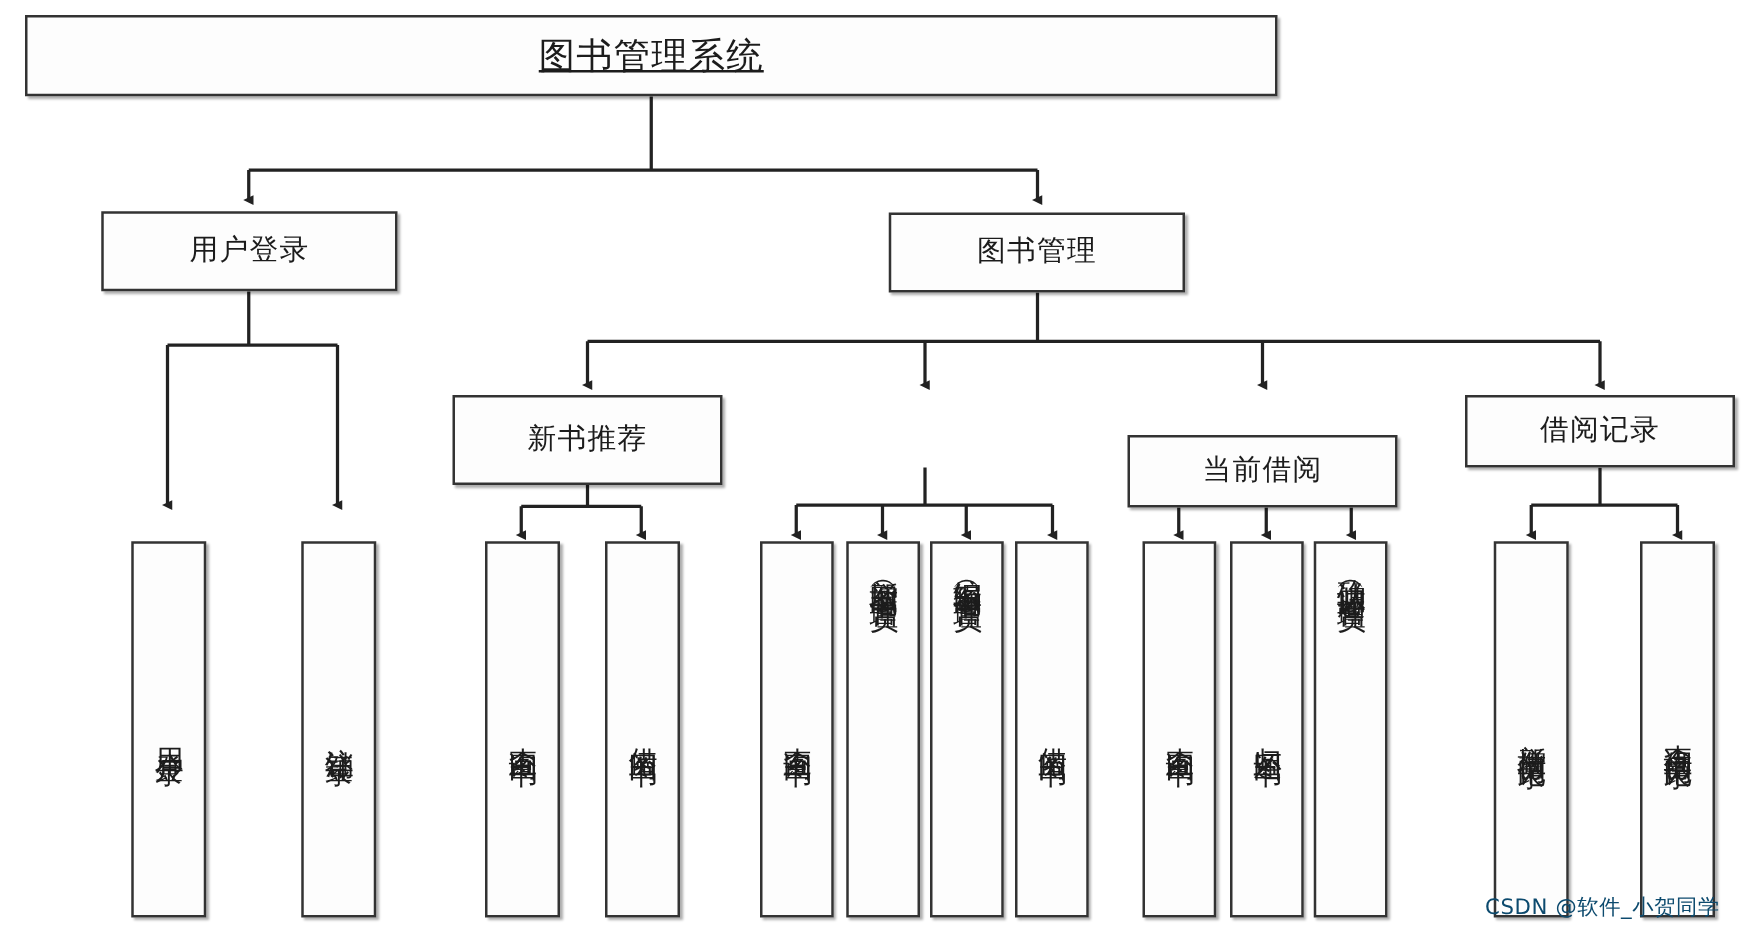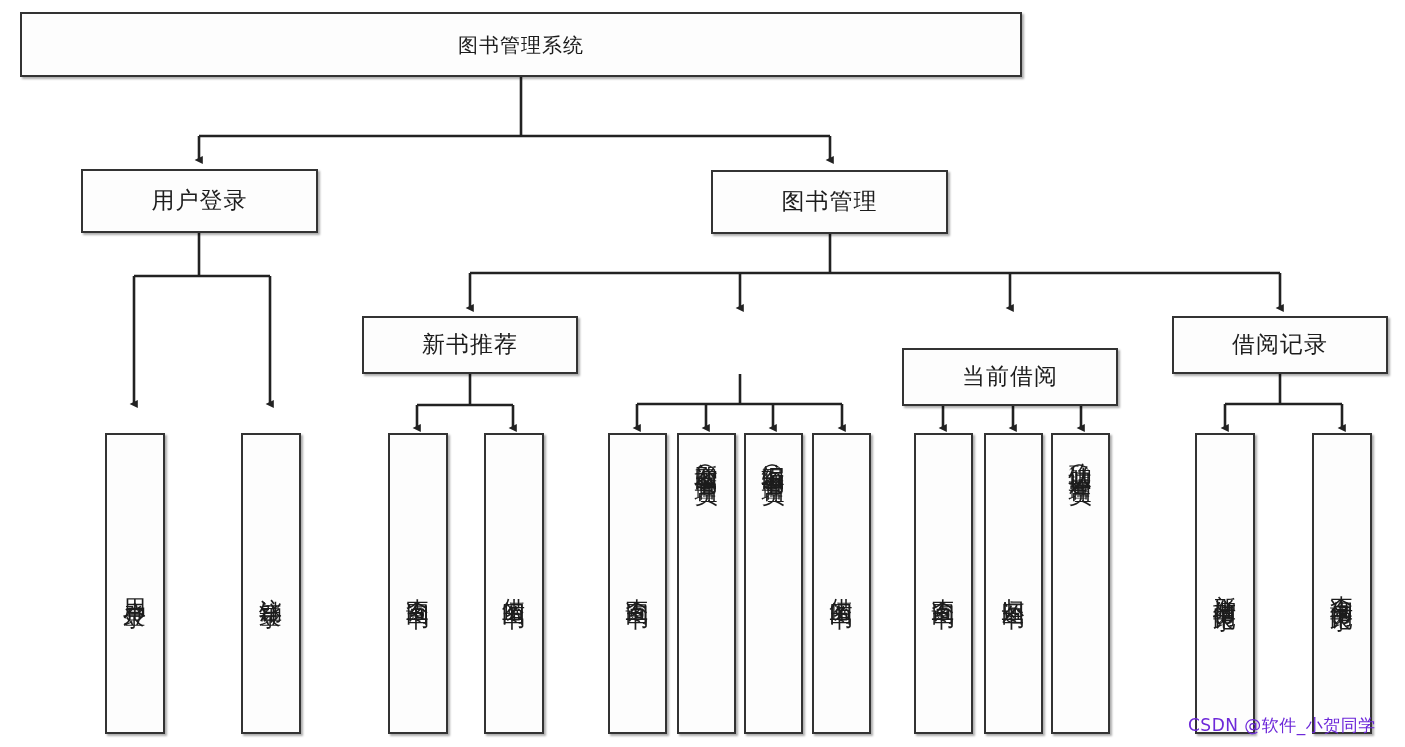--- a/index.html
+++ b/index.html
@@ -39,21 +39,22 @@
     justify-content: center;
     color: #1c1c1c;
   }
   .node-h {
     font-size: 23px;
     letter-spacing: 1px;
     line-height: 1.1;
     white-space: nowrap;
   }
   .node-root .node-label {
-    font-size: 20px;
+    font-size: 29px;
+    text-decoration: underline;
   }
   .node-v {
     align-items: center;
     justify-content: center;
     padding-top: 4px;
   }
   .node-v .node-label {
     writing-mode: vertical-rl;
     text-orientation: upright;
     font-size: 23px;
@@ -62,21 +63,21 @@
     text-align: center;
     white-space: nowrap;
   }
   .node-v.align-top {
     align-items: flex-start;
     padding-top: 10px;
   }
   .watermark {
     position: absolute;
     font-size: 17px;
-    color: #6d28d9;
+    color: #0c4a6e;
     letter-spacing: 0.5px;
     white-space: nowrap;
     left: 1188px;
     top: 714px;
   }
 </style>
 </head>
 <body>
 
 <div id="diagram-root">
@@ -136,21 +137,21 @@
     <span class="node-label">图书管理系统</span>
   </div>
 
   <div class="node node-h" style="left:81px; top:169px; width:237px; height:64px;">
     <span class="node-label">用户登录</span>
   </div>
   <div class="node node-h" style="left:711px; top:170px; width:237px; height:64px;">
     <span class="node-label">图书管理</span>
   </div>
 
-  <div class="node node-h" style="left:362px; top:316px; width:216px; height:58px;text-align:center;">
+  <div class="node node-h" style="left:362px; top:316px; width:216px; height:72px;text-align:center;">
     <span class="node-label">新书推荐</span>
   </div>
   <div class="node node-h" style="left:902px; top:316px; width:216px; height:58px;margin-top:32px;">
     <span class="node-label">当前借阅</span>
   </div>
   <div class="node node-h" style="left:1172px; top:316px; width:216px; height:58px;">
     <span class="node-label">借阅记录</span>
   </div>
 
   <div class="node node-v" style="left:105px; top:433px; width:60px; height:301px;">

